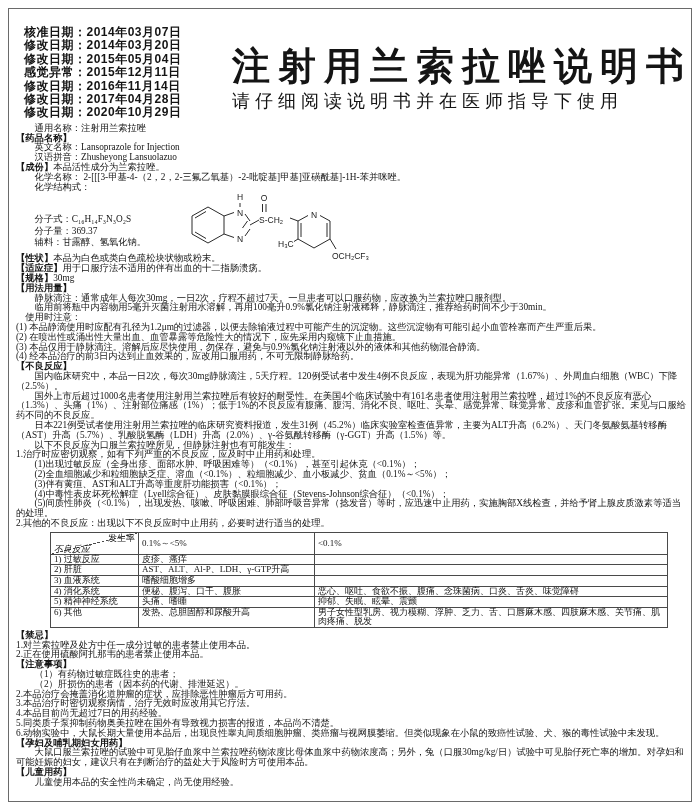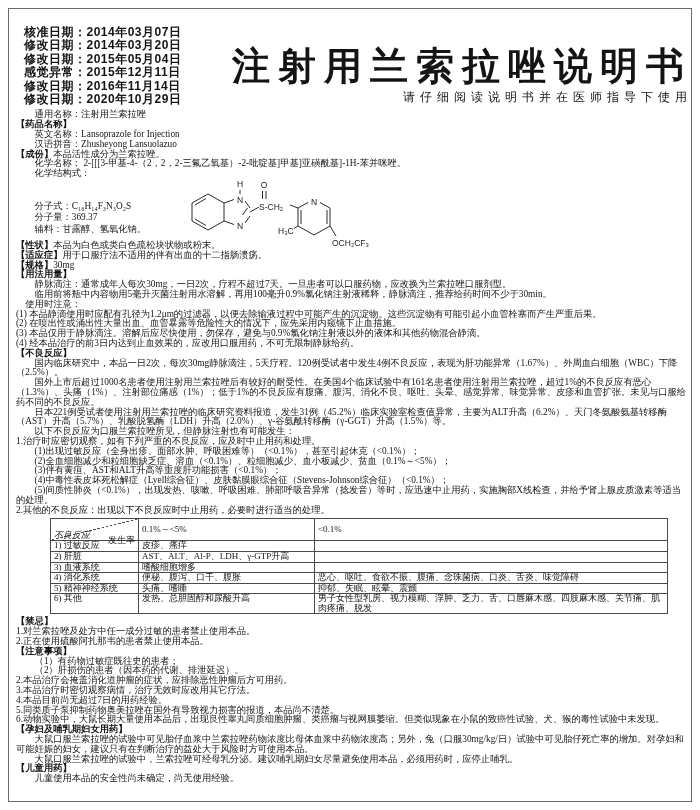--- a/index.html
+++ b/index.html
@@ -4,24 +4,24 @@
 <style>
   html,body{margin:0;padding:0;background:#ffffff;}
   .page{position:relative;width:700px;height:810px;background:#fff;overflow:hidden;
         font-family:"Liberation Serif","DejaVu Serif",serif;color:#141414;}
   .frame{position:absolute;left:8px;top:8px;right:8px;bottom:8px;border:1px solid #6a6a6a;}
   .inner{position:relative;padding:18px 0 0 0;}
   
   .header{display:flex;padding:8px 10px 0 24px;}
   .dates{width:208px;flex:none;font-family:"Liberation Sans","DejaVu Sans",sans-serif;
          font-weight:bold;font-size:12px;line-height:13.4px;letter-spacing:0.5px;}
-  .title-wrap{flex:1;text-align:right;padding-top:20px;}
+  .title-wrap{flex:1;text-align:left;padding-top:20px;}
   .title{font-family:"Liberation Sans","DejaVu Sans",sans-serif;font-weight:bold;
          font-size:38px;line-height:40px;letter-spacing:8px;white-space:nowrap;}
-  .subtitle{font-size:12px;letter-spacing:5px;margin-top:3px;white-space:nowrap;}
+  .subtitle{font-size:18px;letter-spacing:5px;margin-top:3px;white-space:nowrap;}
   
   .body{padding:4px 10px 0 16px;font-size:9.3px;line-height:9.8px;}
   .ln{white-space:normal;}
   .ind{text-indent:2em;}
   .ind1{text-indent:1em;}
   .b{font-weight:bold;}
   
   .struct-area{position:relative;height:62px;}
   .struct-svg{position:absolute;left:168px;top:-4px;}
   .struct-svg line, .struct-svg polyline{stroke:#2a2a2a;stroke-width:1;fill:none;}
@@ -33,37 +33,38 @@
   .tr{display:flex;border-bottom:1px solid #4a4a4a;}
   .tr:last-child{border-bottom:none;}
   .td{border-right:1px solid #4a4a4a;padding:0 3px;box-sizing:border-box;}
   .td.c0{width:88px;flex:none;}
   .td.c1{width:176px;flex:none;}
   .td.c2{flex:1;border-right:none;font-family:Liberation Serif, serif;}
   .tr.th{height:21px;}
   .tr.th .td.c1,.tr.th .td.c2{line-height:20px;}
   .corner{position:relative;padding:0;
     background:linear-gradient(to bottom right,transparent 49.3%,#4a4a4a 49.3%,#4a4a4a 50.7%,transparent 50.7%);}
-  .corner .ct{position:absolute;right:3px;top:16px;line-height:10px;}
+  .corner .ct{position:absolute;right:3px;top:0;line-height:10px;}
   .corner .cb{position:absolute;left:3px;bottom:0;line-height:10px;font-style:italic;}
 </style>
 </head>
 <body>
 
 <div class="page">
   <div class="frame"></div>
   <div class="inner">
 
     <div class="header">
       <div class="dates">
         <div>核准日期：2014年03月07日</div>
         <div>修改日期：2014年03月20日</div>
         <div>修改日期：2015年05月04日</div>
         <div>感觉异常：2015年12月11日</div>
         <div>修改日期：2016年11月14日</div>
+        <div>修改日期：2017年04月28日</div>
         <div>修改日期：2020年10月29日</div>
       </div>
       <div class="title-wrap">
         <div class="title">注射用兰索拉唑说明书</div>
         <div class="subtitle">请仔细阅读说明书并在医师指导下使用</div>
       </div>
     </div>
 
     <div class="body">
 
@@ -201,20 +202,19 @@
       <div class="ln ind">（1）有药物过敏症既往史的患者；</div>
       <div class="ln ind">（2）肝损伤的患者（因本药的代谢、排泄延迟）。</div>
       <div class="ln">2.本品治疗会掩盖消化道肿瘤的症状，应排除恶性肿瘤后方可用药。</div>
       <div class="ln">3.本品治疗时密切观察病情，治疗无效时应改用其它疗法。</div>
       <div class="ln">4.本品目前尚无超过7日的用药经验。</div>
       <div class="ln">5.同类质子泵抑制药物奥美拉唑在国外有导致视力损害的报道，本品尚不清楚。</div>
       <div class="ln">6.动物实验中，大鼠长期大量使用本品后，出现良性睾丸间质细胞肿瘤、类癌瘤与视网膜萎缩。但类似现象在小鼠的致癌性试验、犬、猴的毒性试验中未发现。</div>
 
       <div class="ln"><span class="b">【孕妇及哺乳期妇女用药】</span></div>
       <div class="ln ind">大鼠口服兰索拉唑的试验中可见胎仔血浆中兰索拉唑药物浓度比母体血浆中药物浓度高；另外，兔（口服30mg/kg/日）试验中可见胎仔死亡率的增加。对孕妇和可能妊娠的妇女，建议只有在判断治疗的益处大于风险时方可使用本品。</div>
-      <div class="ln ind">大鼠口服兰索拉唑的试验中，兰索拉唑可经母乳分泌。建议哺乳期妇女尽量避免使用本品，必须用药时，应停止哺乳。</div>
 
       <div class="ln"><span class="b">【儿童用药】</span></div>
       <div class="ln ind">儿童使用本品的安全性尚未确定，尚无使用经验。</div>
 
     </div>
   </div>
 </div>
 
 </body></html>

